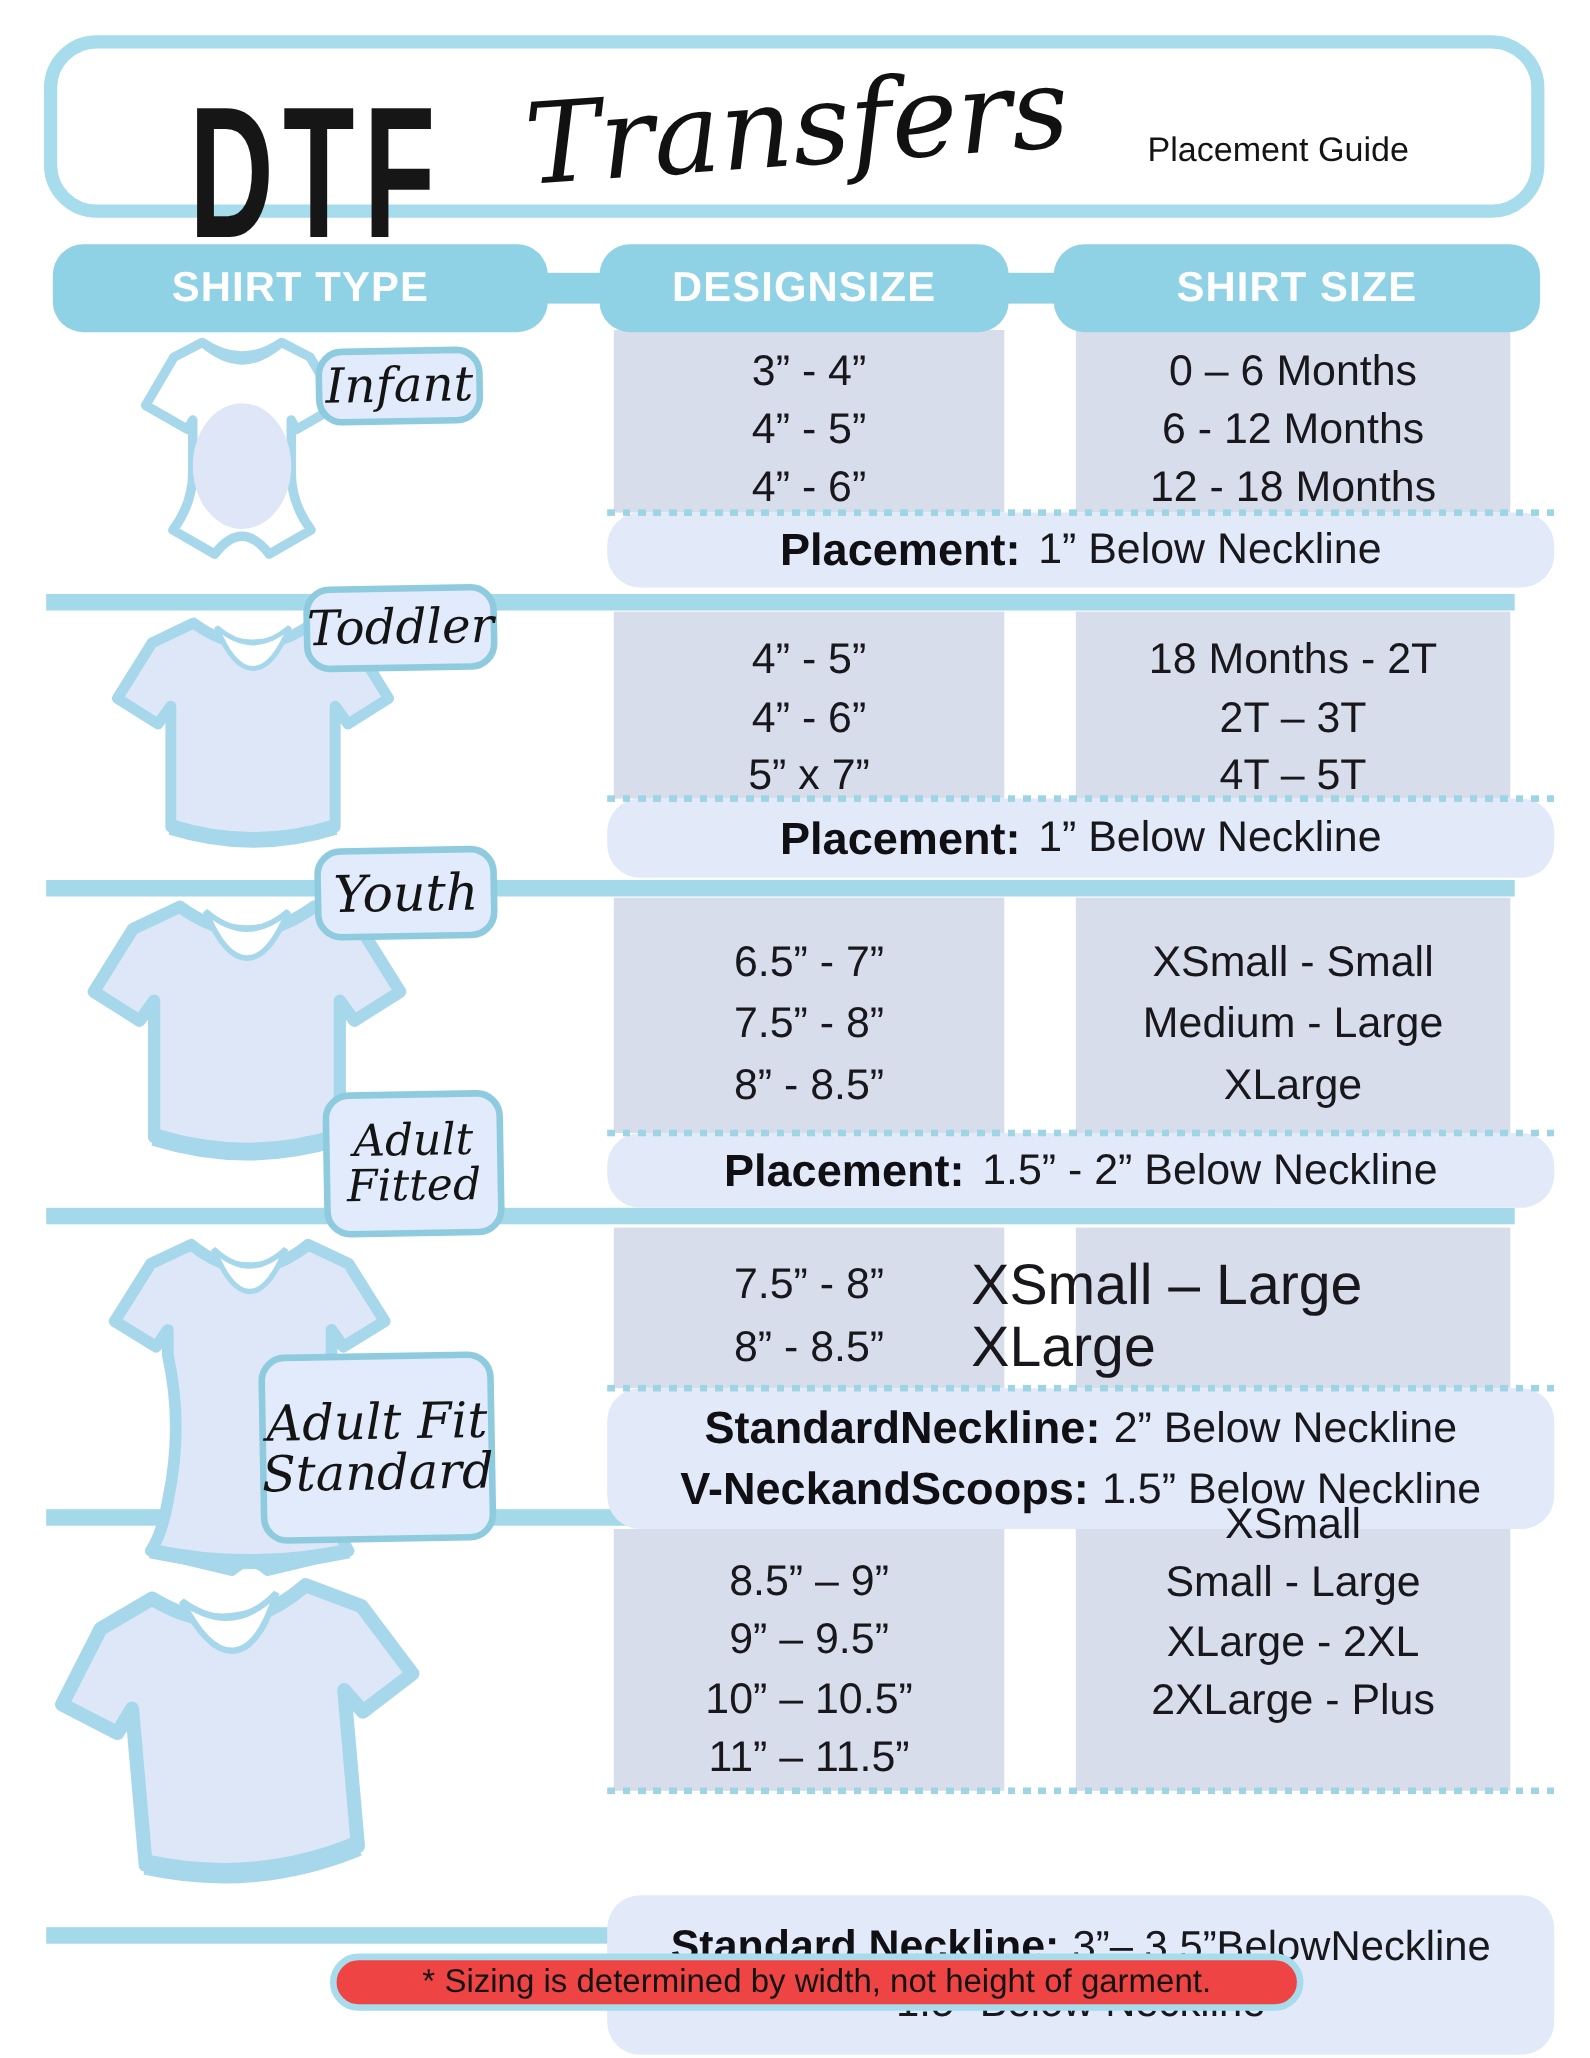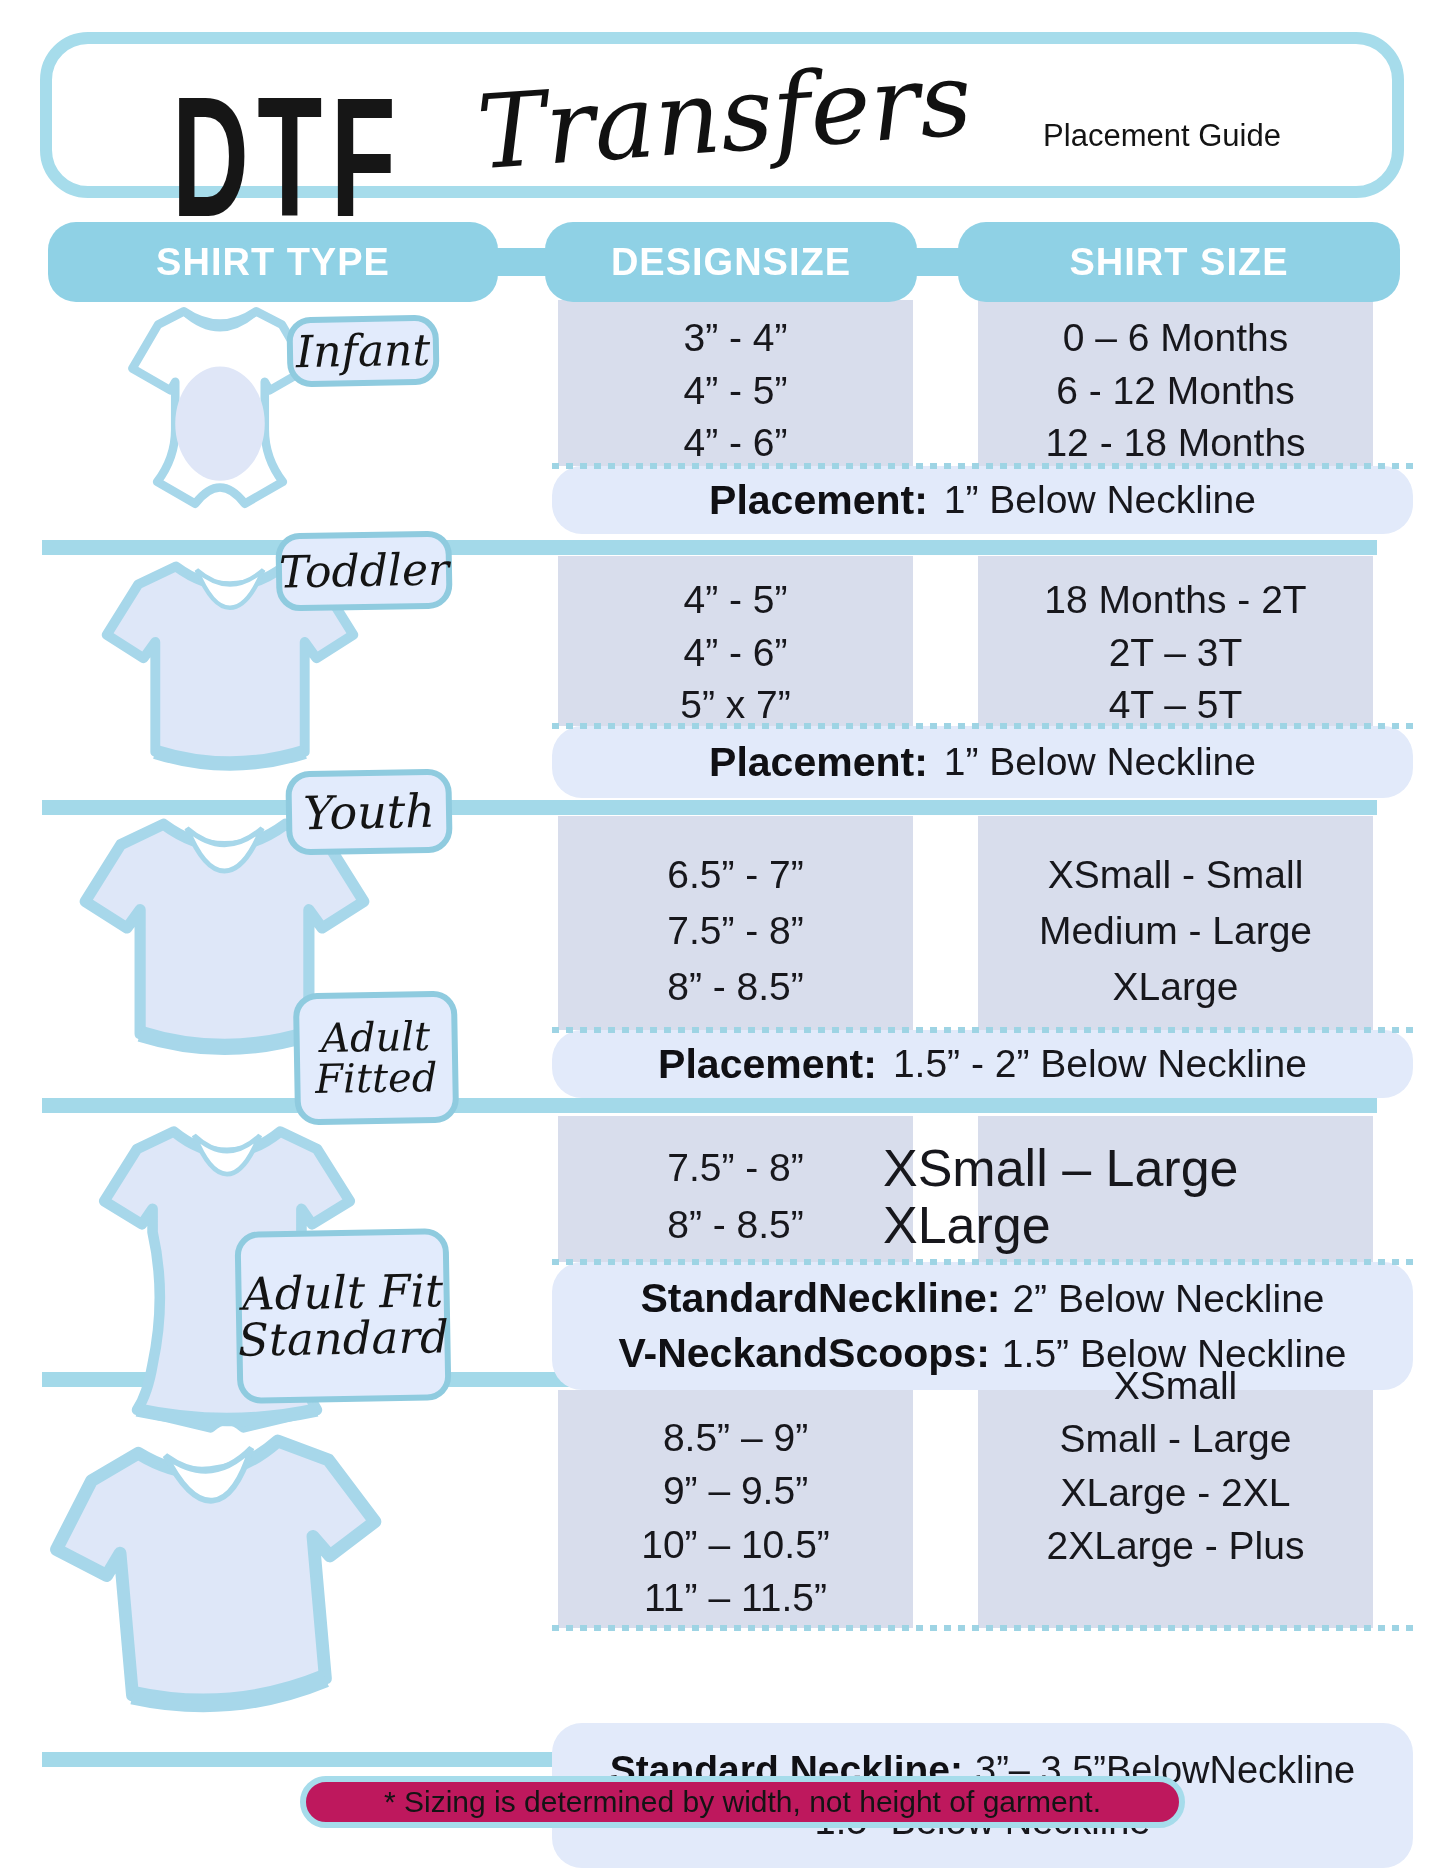--- a/index.html
+++ b/index.html
@@ -52,21 +52,21 @@
 
   
   .badge{position:absolute;background:#E2EBFC;border:6px solid #8FCBDF;border-radius:24px;
     box-sizing:border-box;display:flex;flex-direction:column;align-items:center;justify-content:center;
     font-family:"DejaVu Serif",serif;font-style:italic;color:#141414;z-index:6;line-height:1.02;
     transform:rotate(-1deg);}
   .icon{position:absolute;z-index:5;}
 
   
   .footnote-box{position:absolute;left:300px;top:1776px;width:885px;height:52px;
-    border:6px solid #A6DCEB;border-radius:30px;background:#be185d;box-sizing:border-box;
+    border:6px solid #A6DCEB;border-radius:30px;background:#ef4444;box-sizing:border-box;
     display:flex;align-items:center;justify-content:center;font-size:30px;color:#141414;z-index:6;}
 </style>
 </head>
 <body>
 
 <div class="page">
 
   <div class="header-box">
     <div class="dtf">DTF</div>
     <div class="transfers">Transfers</div>

